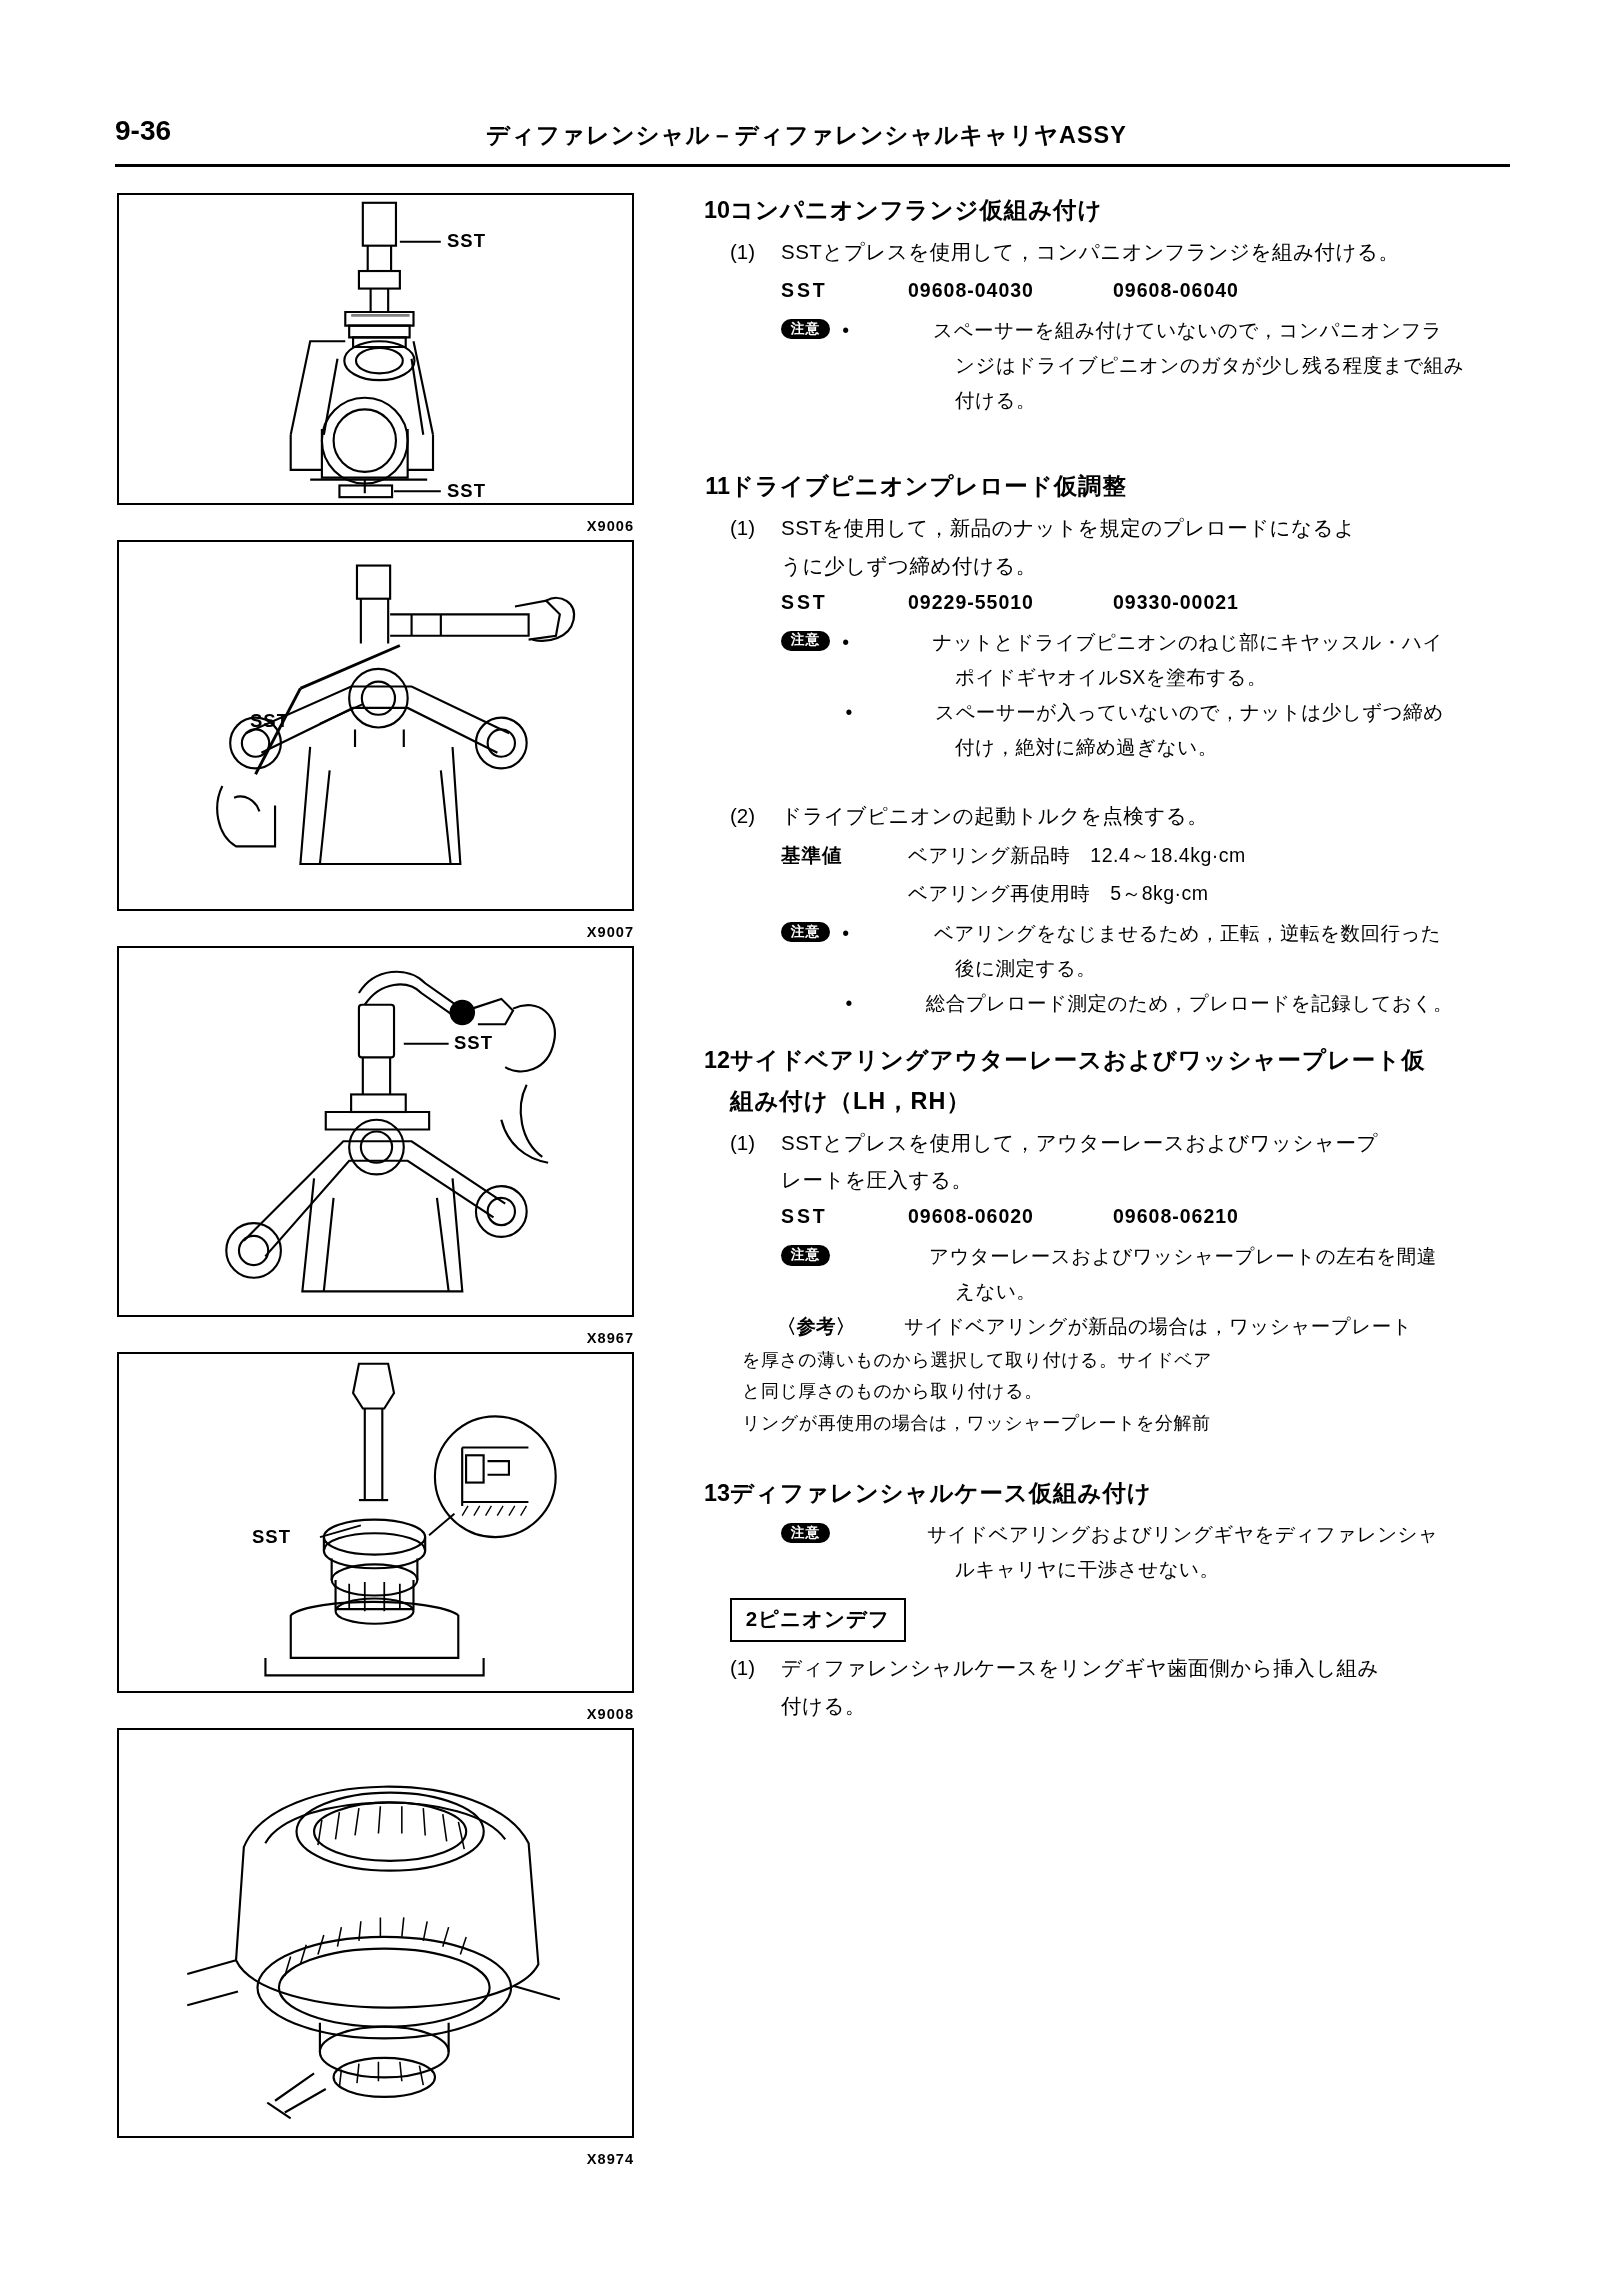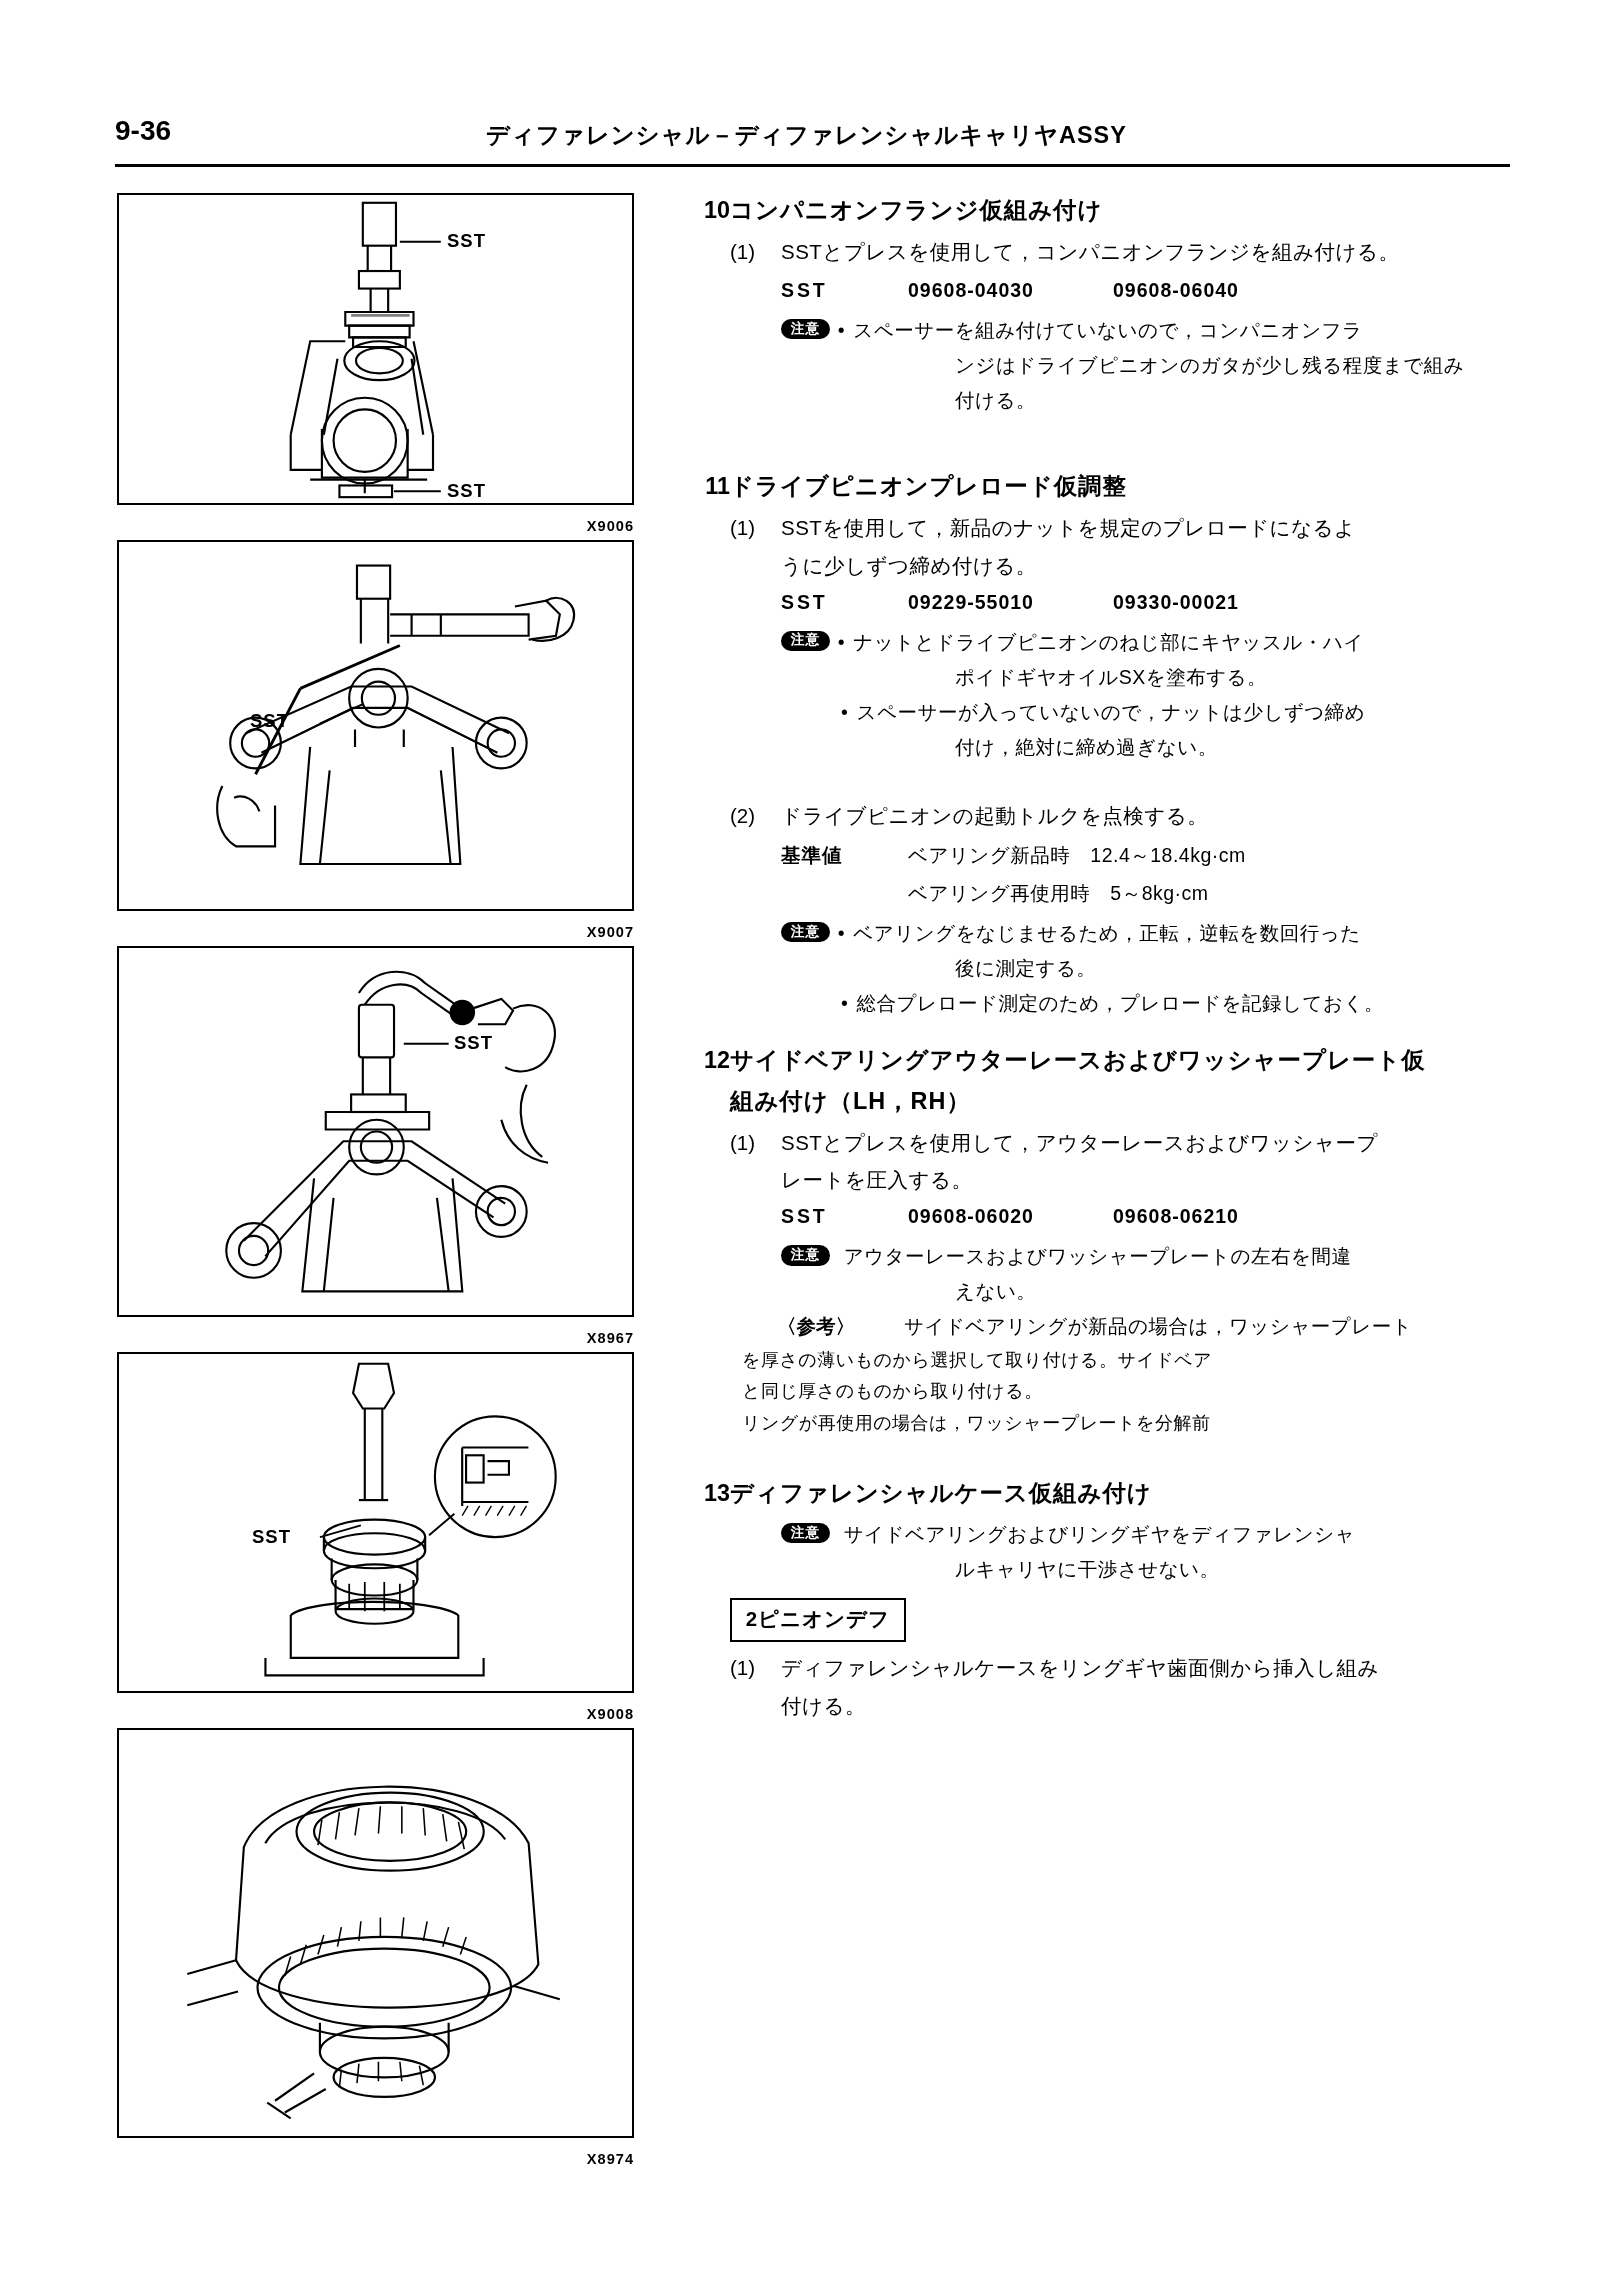--- a/index.html
+++ b/index.html
@@ -168,20 +168,21 @@
 
   .note-block {
     margin-left: 98px;
     margin-top: 3.9px;
   }
   .note-line {
     display: flex;
     align-items: flex-start;
     font-size: 19.5px;
     line-height: 1.8;
+    text-align: center;
   }
   .badge {
     flex: 0 0 auto;
     display: inline-block;
     background: #000;
     color: #fff;
     font-size: 13.7px;
     font-weight: bold;
     padding: 2.9px 9.8px 3.9px 9.8px;
     border-radius: 10.7px;

